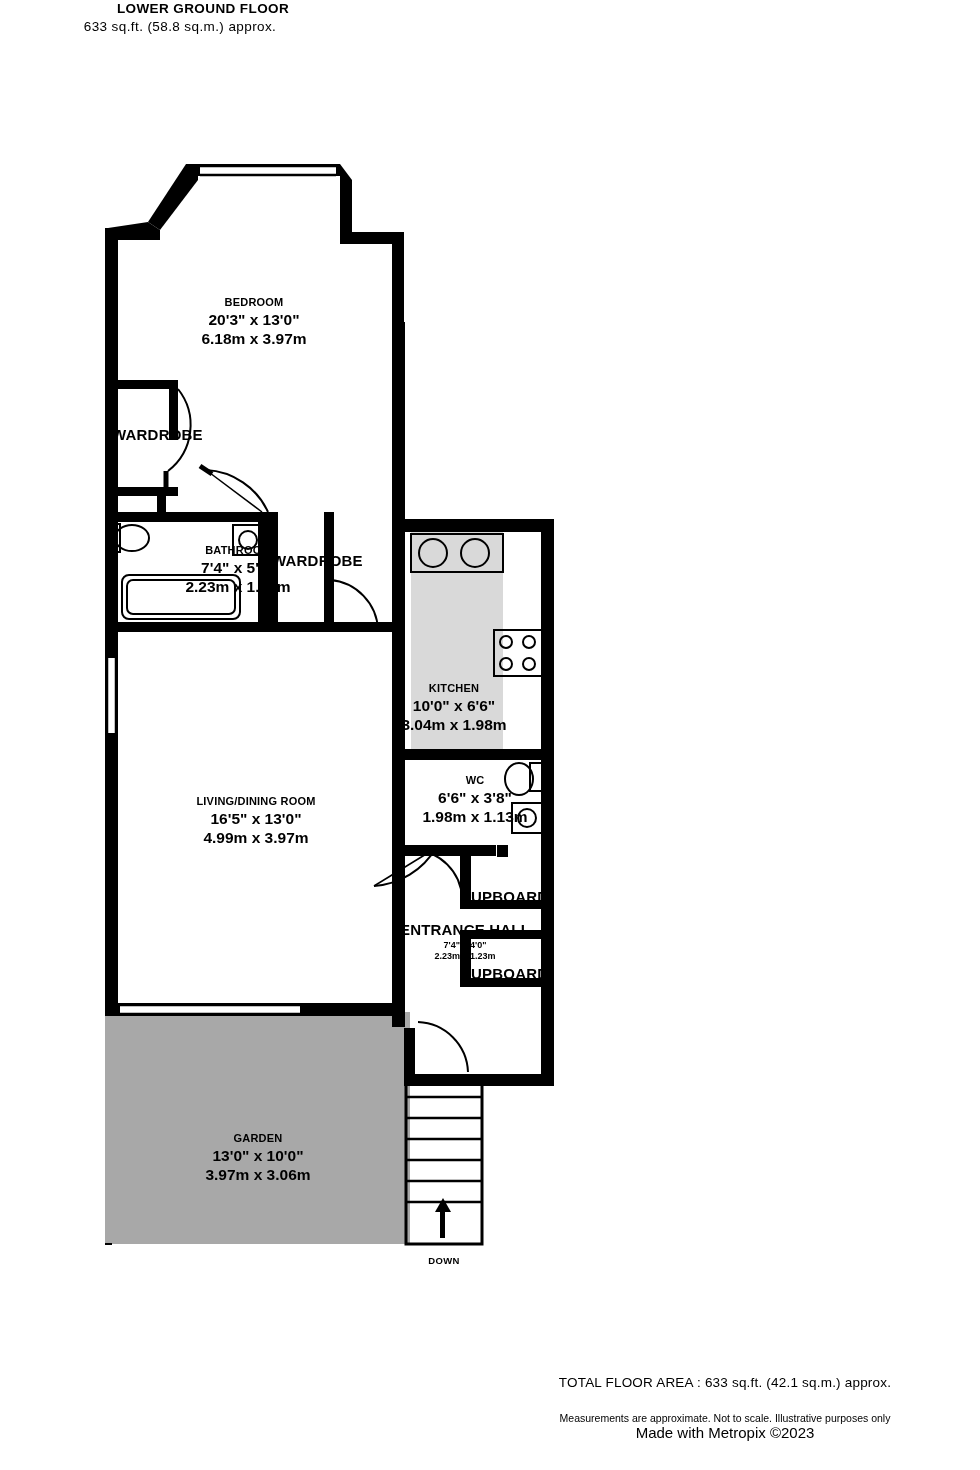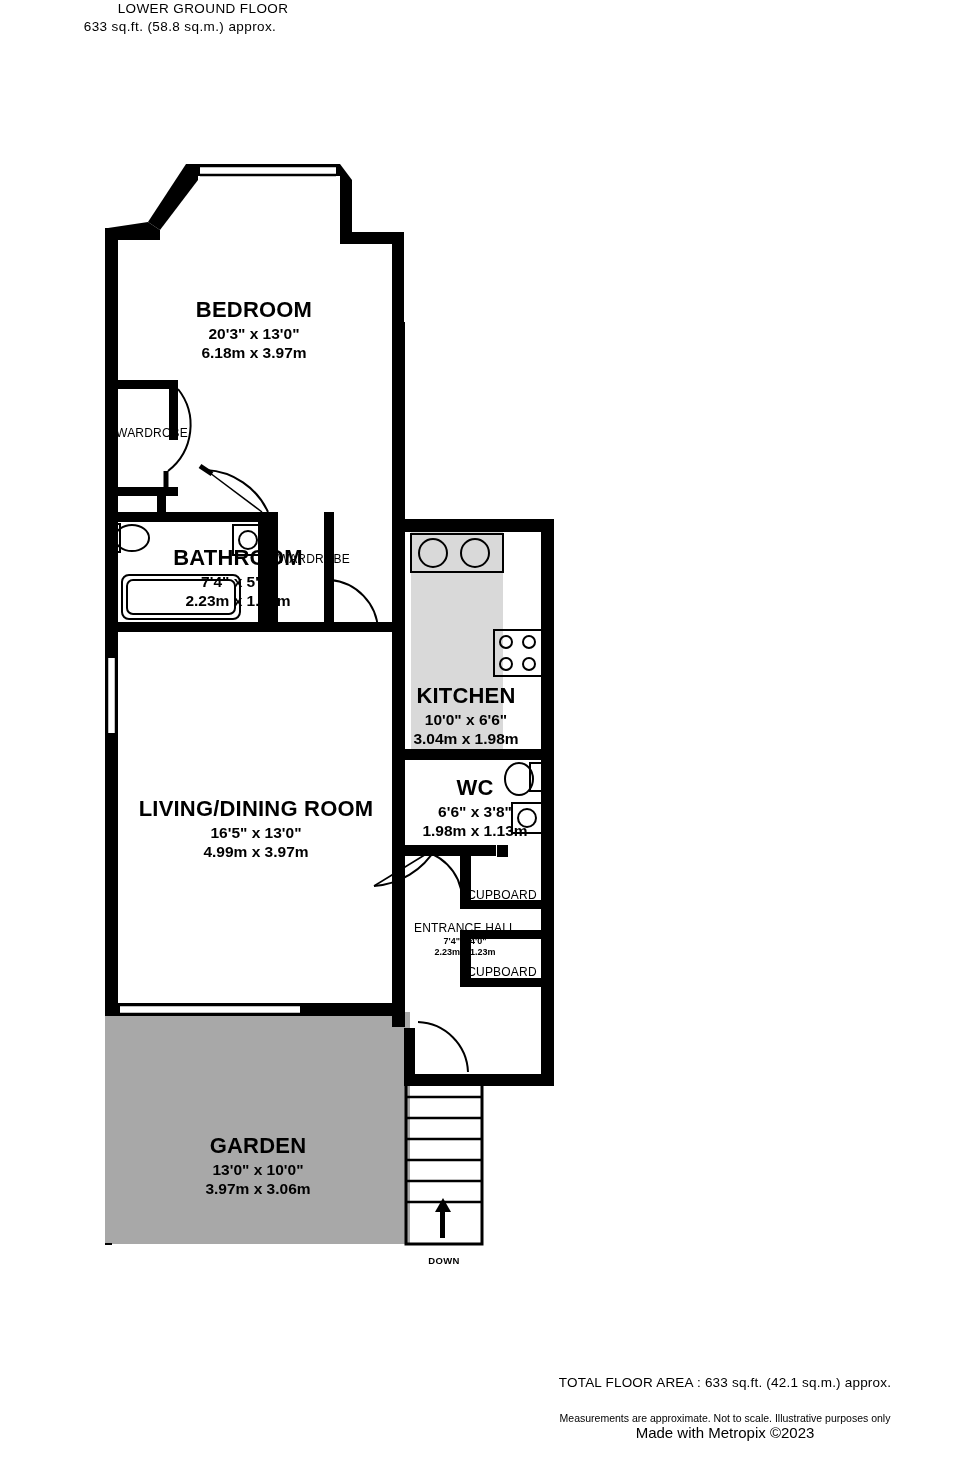--- a/index.html
+++ b/index.html
@@ -33,35 +33,35 @@
 
   #header {
     left: 140px;
     top: 32px;
     width: 360px;
     text-align: center;
     font-size: 13.5px;
     letter-spacing: 0.4px;
     line-height: 1.35;
   }
-  #header .l1 { font-weight: 400; padding-left: 46px; }
+  #header .l1 { font-weight: 700; padding-left: 46px; }
   #header .l2 { font-weight: 400; }
 
   .room-name {
     font-weight: bold;
-    font-size: 22px;
+    font-size: 11px;
     letter-spacing: 0.2px;
   }
   .room-dim {
     font-weight: bold;
     font-size: 15.5px;
   }
   .small-name {
-    font-weight: normal;
-    font-size: 12px;
+    font-weight: bold;
+    font-size: 15px;
     letter-spacing: 0.2px;
   }
   .small-dim {
     font-weight: bold;
     font-size: 9px;
   }
   .tiny-label {
     font-weight: bold;
     font-size: 9.5px;
     letter-spacing: 0.3px;
@@ -251,21 +251,21 @@
 <div class="txt small-name" style="left:112px; top:426px; width:80px;">WARDROBE</div>
 
 <div class="txt" style="left:108px; top:544px; width:260px;">
   <div class="room-name">BATHROOM</div>
   <div class="room-dim">7'4"   x 5'8"</div>
   <div class="room-dim">2.23m  x 1.72m</div>
 </div>
 
 <div class="txt small-name" style="left:272px; top:552px; width:84px;">WARDROBE</div>
 
-<div class="txt" style="left:350px; top:682px; width:232px;">
+<div class="txt" style="left:338px; top:682px; width:232px;">
   <div class="room-name">KITCHEN</div>
   <div class="room-dim">10'0"  x 6'6"</div>
   <div class="room-dim">3.04m  x 1.98m</div>
 </div>
 
 <div class="txt" style="left:115px; top:795px; width:282px;">
   <div class="room-name">LIVING/DINING ROOM</div>
   <div class="room-dim">16'5"  x 13'0"</div>
   <div class="room-dim">4.99m  x 3.97m</div>
 </div>

